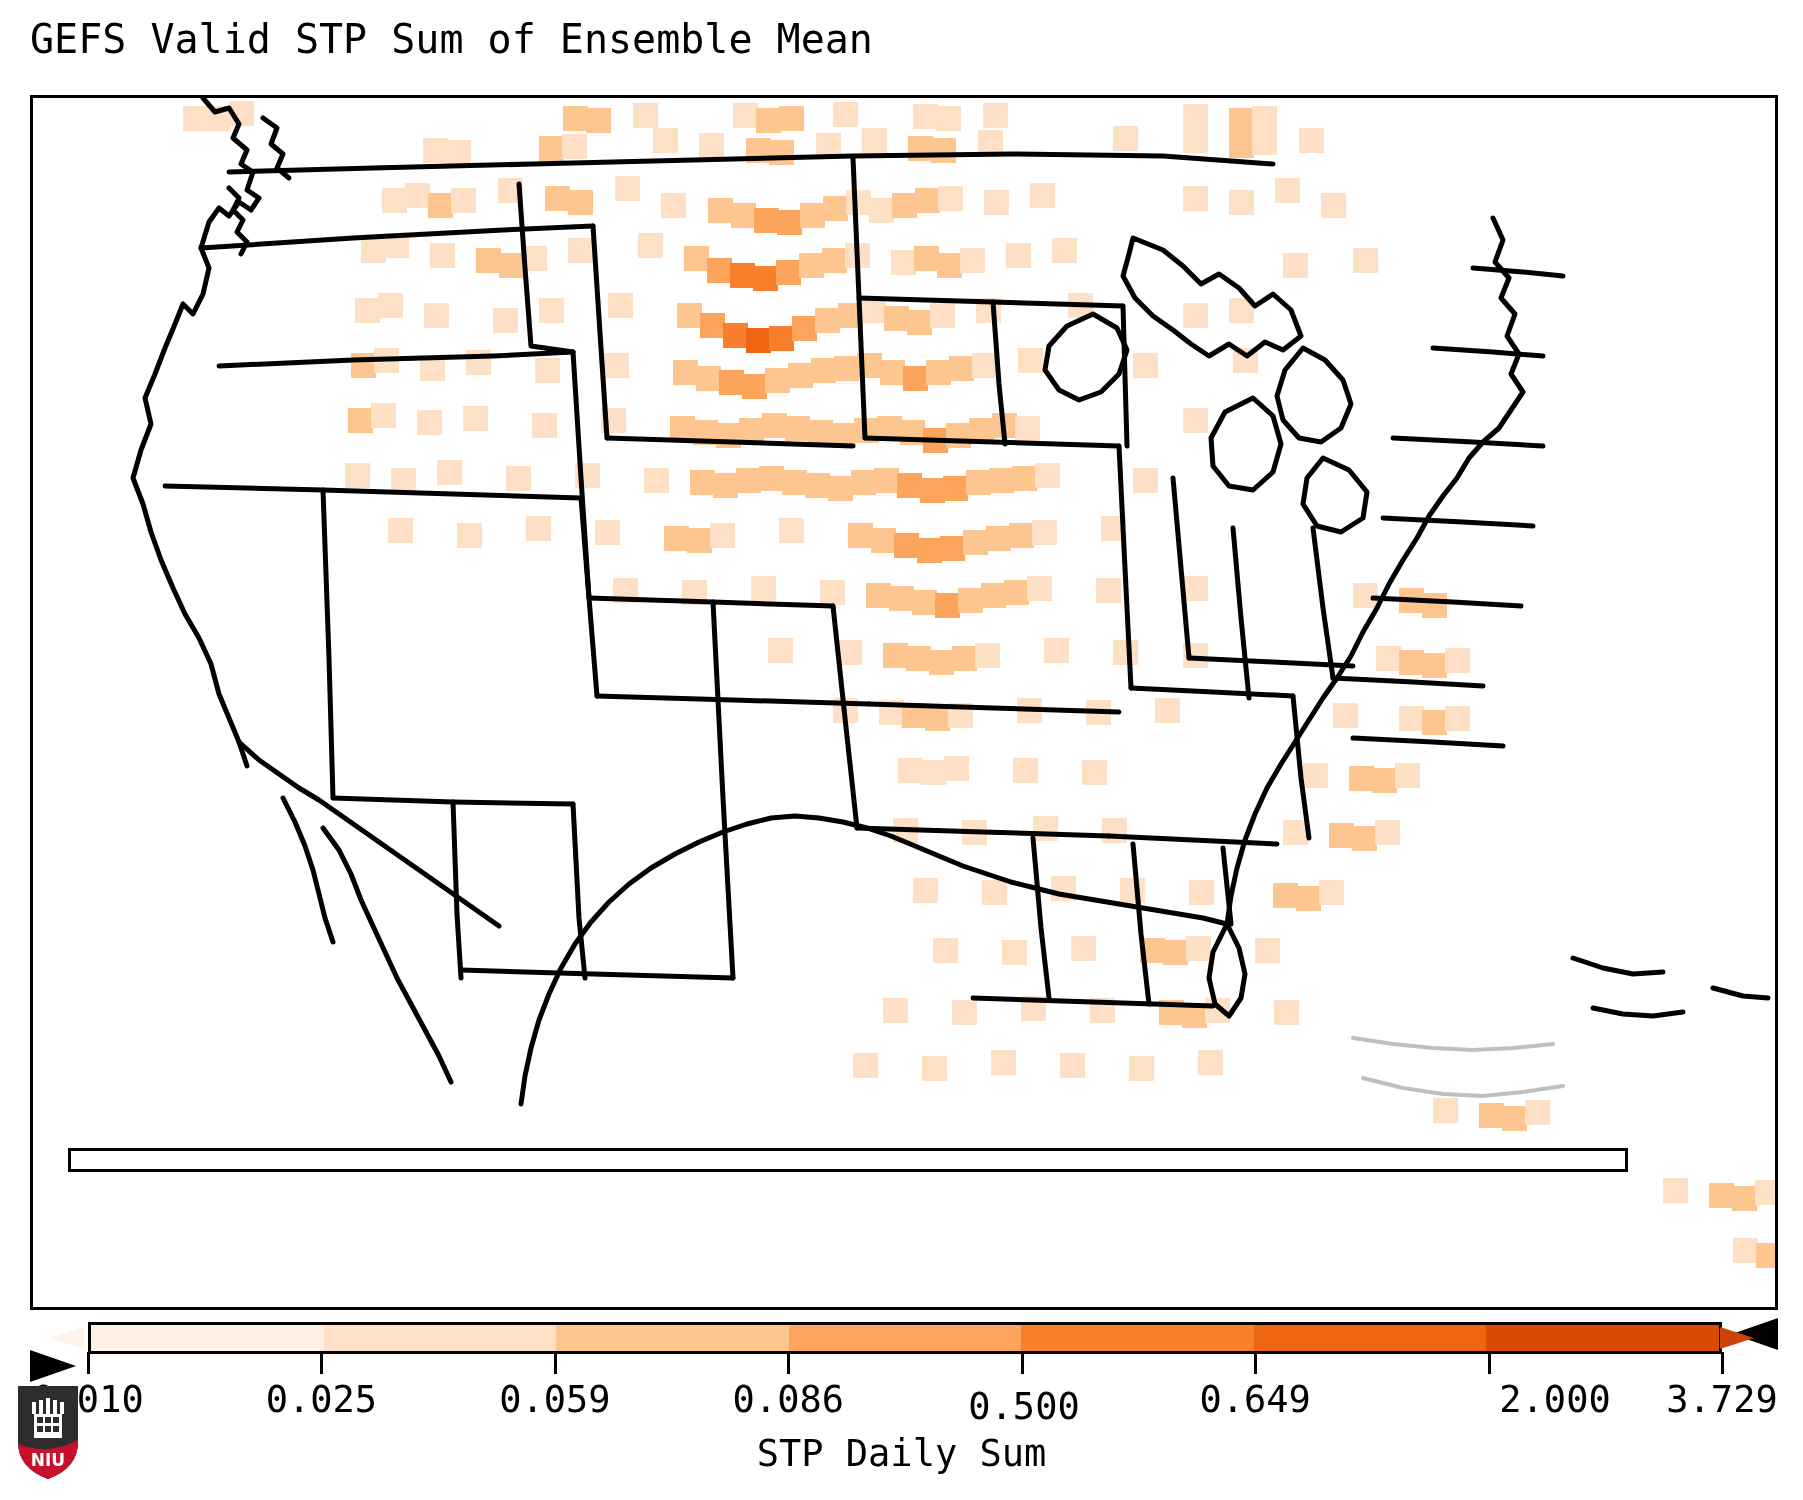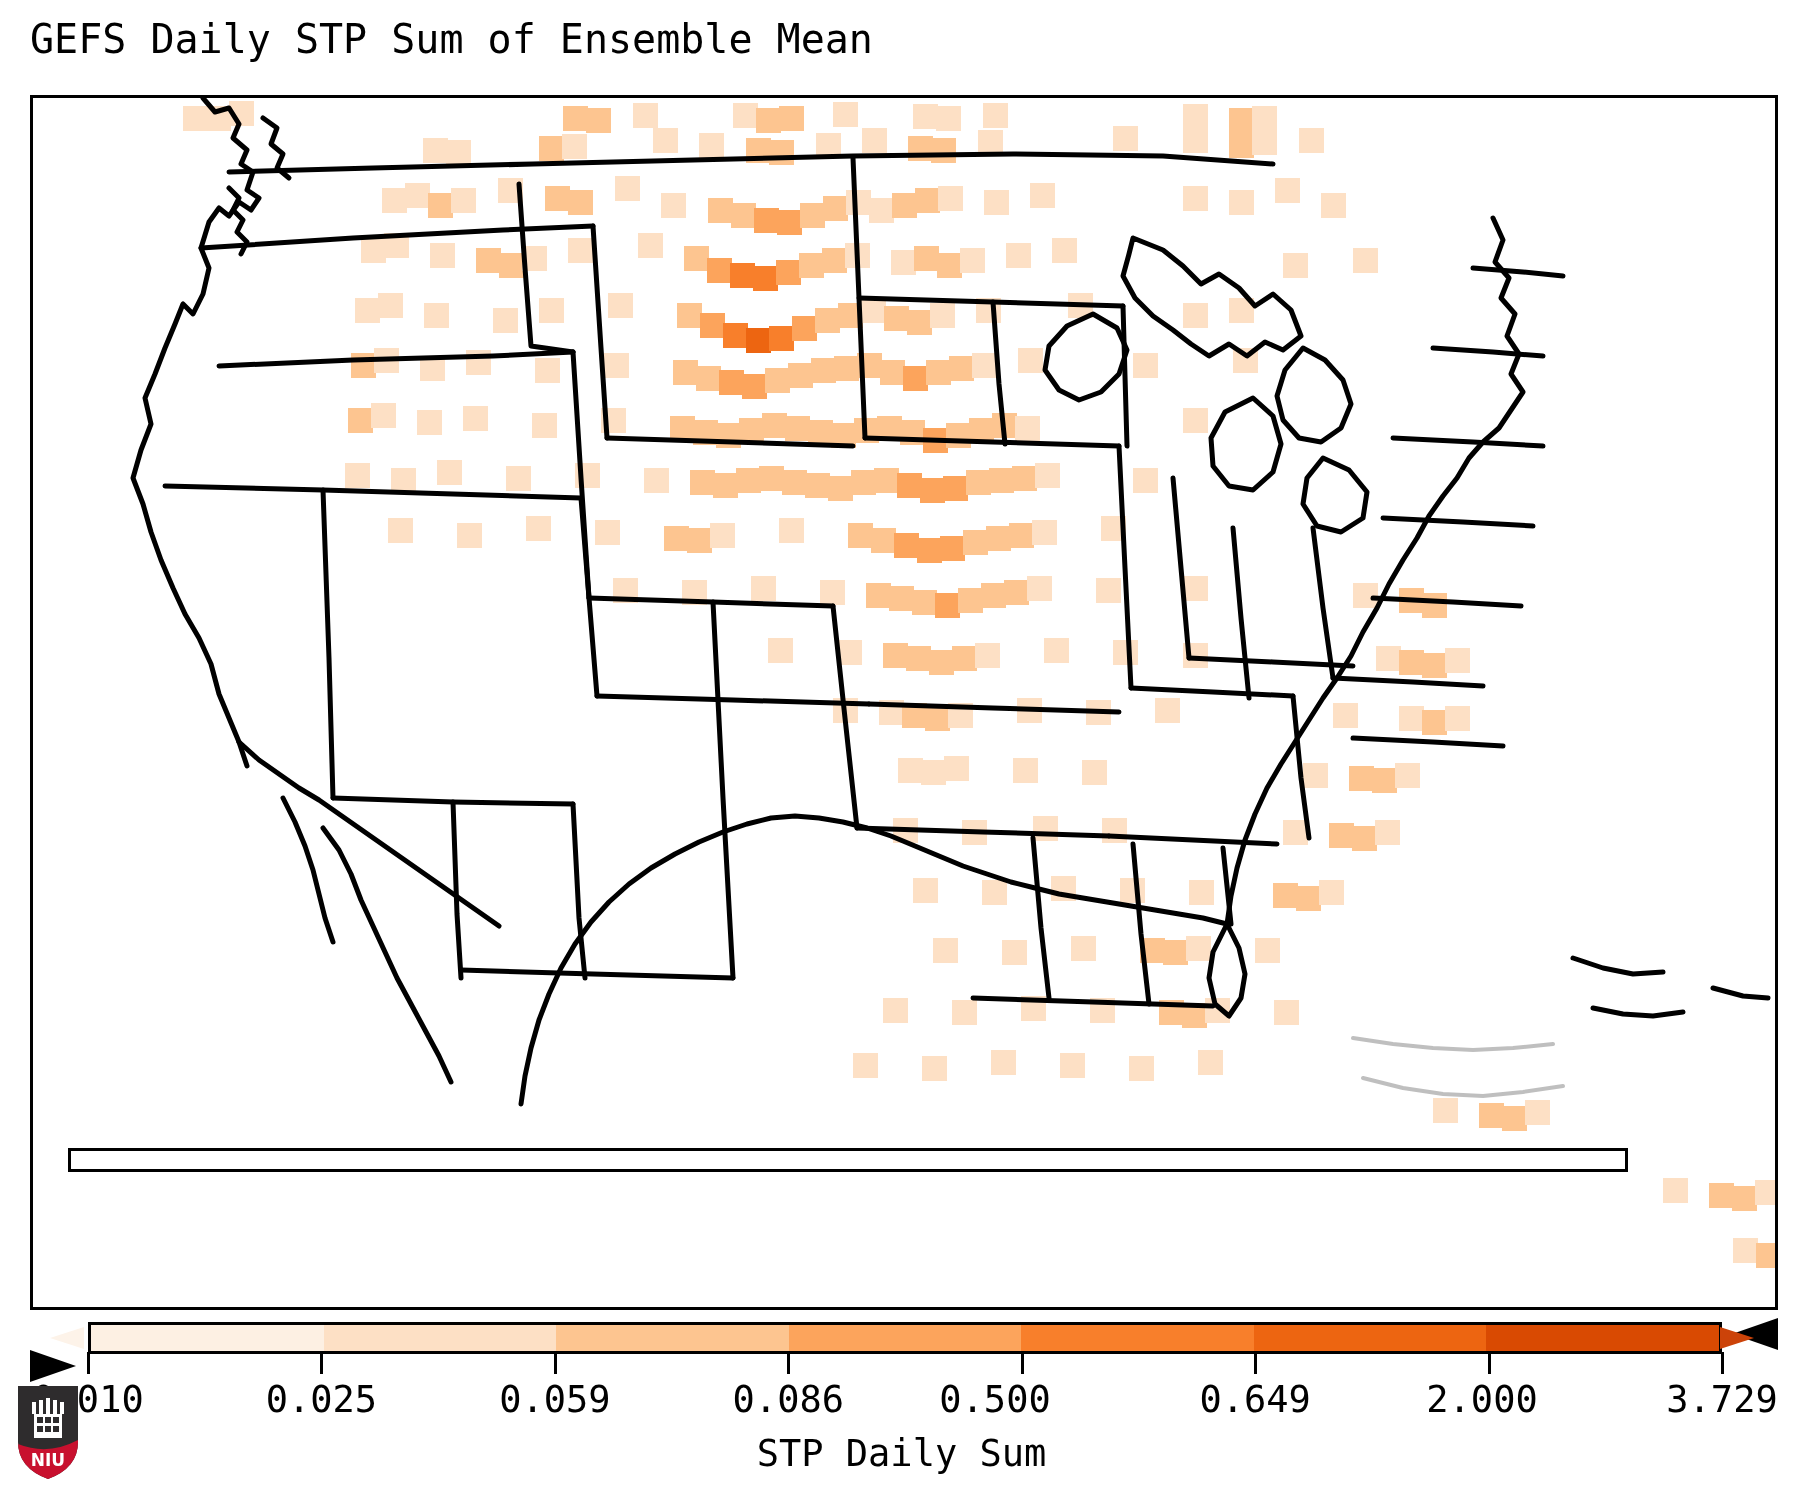--- a/index.html
+++ b/index.html
@@ -52,21 +52,21 @@
               font-size:37px;color:#000;}
 
   
   #niu-logo{position:absolute;left:14px;top:1382px;width:68px;height:100px;}
 </style>
 </head>
 <body>
 
 <div id="page">
 
-  <div id="title">GEFS Daily STP Sum of Ensemble Mean</div>
+  <div id="title">GEFS Valid STP Sum of Ensemble Mean</div>
 
   <div id="map-frame">
 
     <div id="grid-layer">
         <div class="cell" style="left: 150px; top: 8px; width: 25px; height: 25px; background: rgb(253, 224, 197);"></div>
         <div class="cell" style="left: 173px; top: 8px; width: 25px; height: 25px; background: rgb(253, 224, 197);"></div>
         <div class="cell" style="left: 196px; top: 3px; width: 25px; height: 25px; background: rgb(253, 224, 197);"></div>
         <div class="cell" style="left: 530px; top: 8px; width: 25px; height: 25px; background: rgb(253, 197, 144);"></div>
         <div class="cell" style="left: 553px; top: 10px; width: 25px; height: 25px; background: rgb(253, 197, 144);"></div>
         <div class="cell" style="left: 600px; top: 5px; width: 25px; height: 25px; background: rgb(253, 224, 197);"></div>
@@ -496,23 +496,23 @@
       <div class="tick-mark" style="left: 1020.71px;"></div>
       <div class="tick-mark" style="left: 1254.14px;"></div>
       <div class="tick-mark" style="left: 1487.57px;"></div>
       <div class="tick-mark" style="left: 1721px;"></div>
     </div>
   <div id="tick-labels">
       <div class="tick-label" style="left: 88px;">0.010</div>
       <div class="tick-label" style="left: 321.429px;">0.025</div>
       <div class="tick-label" style="left: 554.857px;">0.059</div>
       <div class="tick-label" style="left: 788.286px;">0.086</div>
-      <div class="tick-label" style="left: 995px;">0.500</div>
+      <div class="tick-label" style="left: 1024px; margin-top: 7px;">0.500</div>
       <div class="tick-label" style="left: 1255.14px;">0.649</div>
-      <div class="tick-label" style="left: 1482px;">2.000</div>
+      <div class="tick-label" style="left: 1555px;">2.000</div>
       <div class="tick-label" style="left: 1722px;">3.729</div>
     </div>
   <div id="cbar-title">STP Daily Sum</div>
 
   <svg id="niu-logo" viewBox="0 0 68 100">
     <path d="M4 4 L64 4 L64 60 Q64 86 34 97 Q4 86 4 60 Z" fill="#2e2c2d"></path>
     <path d="M4 62 Q34 74 64 58 L64 60 Q64 86 34 97 Q4 86 4 60 Z" fill="#c8102e"></path>
     <g fill="#ffffff">
       <rect x="18" y="20" width="4" height="12"></rect>
       <rect x="25" y="18" width="4" height="14"></rect>

